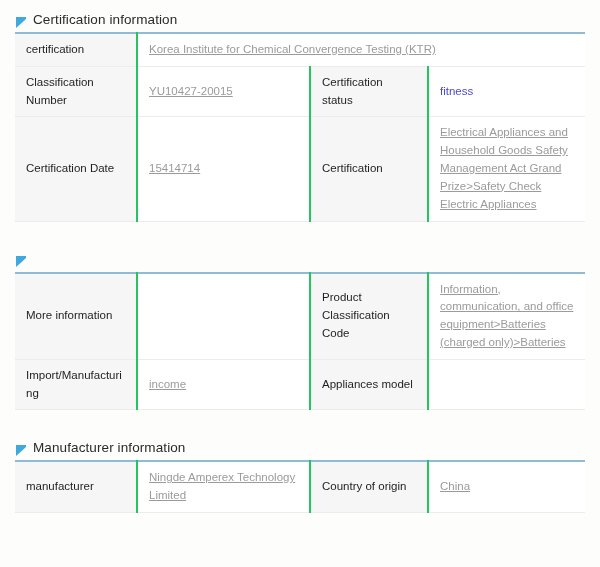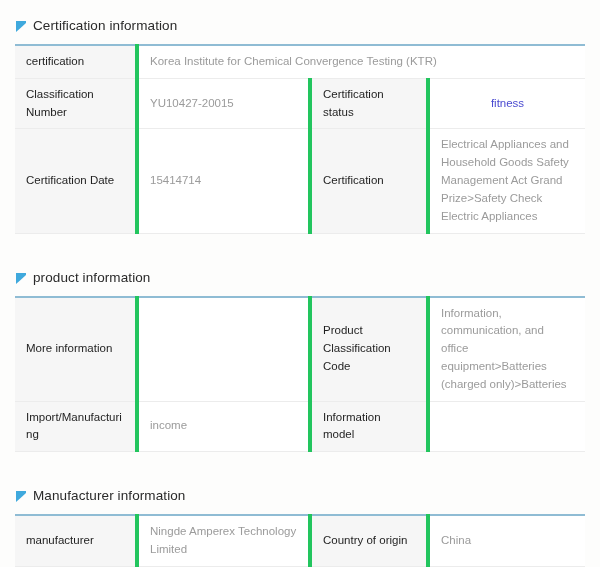--- a/index.html
+++ b/index.html
@@ -22,23 +22,23 @@
     padding: 0;
     position: relative;
   }
 
   .section {
     margin: 0;
   }
 
   .section-header {
     display: flex;
+    align-items: center;
     padding-left: 16px;
     height: 26px;
-    margin-top: 12px;
   }
 
   .flag-icon {
     width: 10px;
     height: 11px;
     margin-right: 7px;
     flex: 0 0 auto;
     position: relative;
     top: 0px;
   }
@@ -55,21 +55,21 @@
     width: 570px;
     margin-left: 15px;
     border-collapse: collapse;
     border-top: 2px solid #8fbcd4;
     table-layout: fixed;
     background: #ffffff;
   }
 
   .info-table td {
     border-bottom: 1px solid #ececec;
-    border-right: 4px solid #22c55e;
+    border-right: 2px solid #22c55e;
     padding: 7px 11px;
     vertical-align: middle;
     font-size: 11.5px;
     line-height: 1.55;
     word-wrap: break-word;
     overflow-wrap: break-word;
   }
 
   .info-table td:last-child {
     border-right: none;
@@ -77,25 +77,25 @@
 
   .lbl {
     background: #f6f6f6;
     color: #1f1f1f;
     font-size: 11.5px;
   }
 
   .val {
     background: #ffffff;
     color: #9b9b9b;
+    text-decoration: underline;
   }
 
   .val-link {
     color: #4a4ad0;
-    text-align: center;
     background: #ffffff;
   }
 
   .col-lbl  { width: 122px; }
   .col-val  { width: 173px; }
   .col-lbl2 { width: 118px; }
   .col-val2 { width: 157px; }
   .spacer-md { height: 24px; }
   .spacer-top { height: 6px; }
 </style>
@@ -138,40 +138,39 @@
             </tr>
           </tbody>
         </table>
         <div class="spacer-md"></div>
       </div>
       <div class="section">
         <div class="section-header">
           <span class="flag-icon"><svg viewBox="0 0 10 11" width="10" height="11">
               <path d="M0 0 L10 0 L10 2 L4 7.5 L0 11 Z" fill="#3fa9dd"></path>
             </svg></span>
-          <span class="section-title">product information</span>
         </div>
         <table class="info-table">
           <colgroup>
             <col class="col-lbl">
             <col class="col-val">
             <col class="col-lbl2">
             <col class="col-val2">
           </colgroup>
           <tbody>
             <tr>
               <td class="lbl">More information</td>
               <td class="val"></td>
               <td class="lbl">Product Classification Code</td>
               <td class="val">Information, communication, and office equipment&gt;Batteries (charged only)&gt;Batteries</td>
             </tr>
             <tr>
               <td class="lbl">Import/Manufacturing</td>
               <td class="val">income</td>
-              <td class="lbl">Information model</td>
+              <td class="lbl">Appliances model</td>
               <td class="val"></td>
             </tr>
           </tbody>
         </table>
         <div class="spacer-md"></div>
       </div>
       <div class="section">
         <div class="section-header">
           <span class="flag-icon"><svg viewBox="0 0 10 11" width="10" height="11">
               <path d="M0 0 L10 0 L10 2 L4 7.5 L0 11 Z" fill="#3fa9dd"></path>

